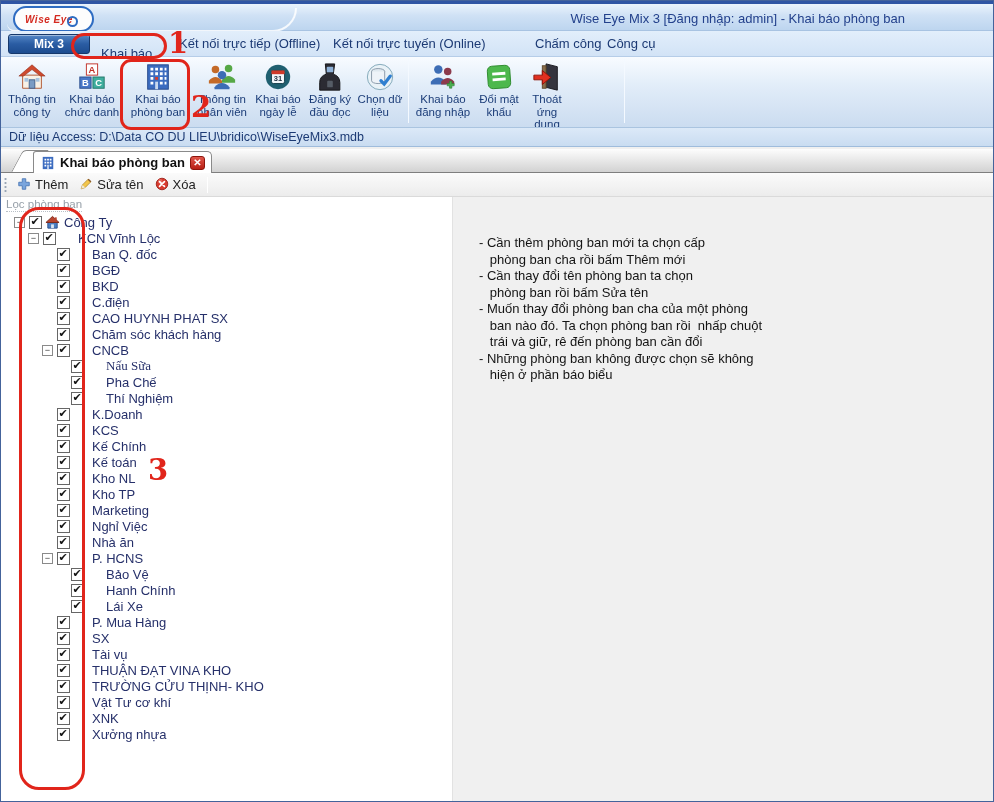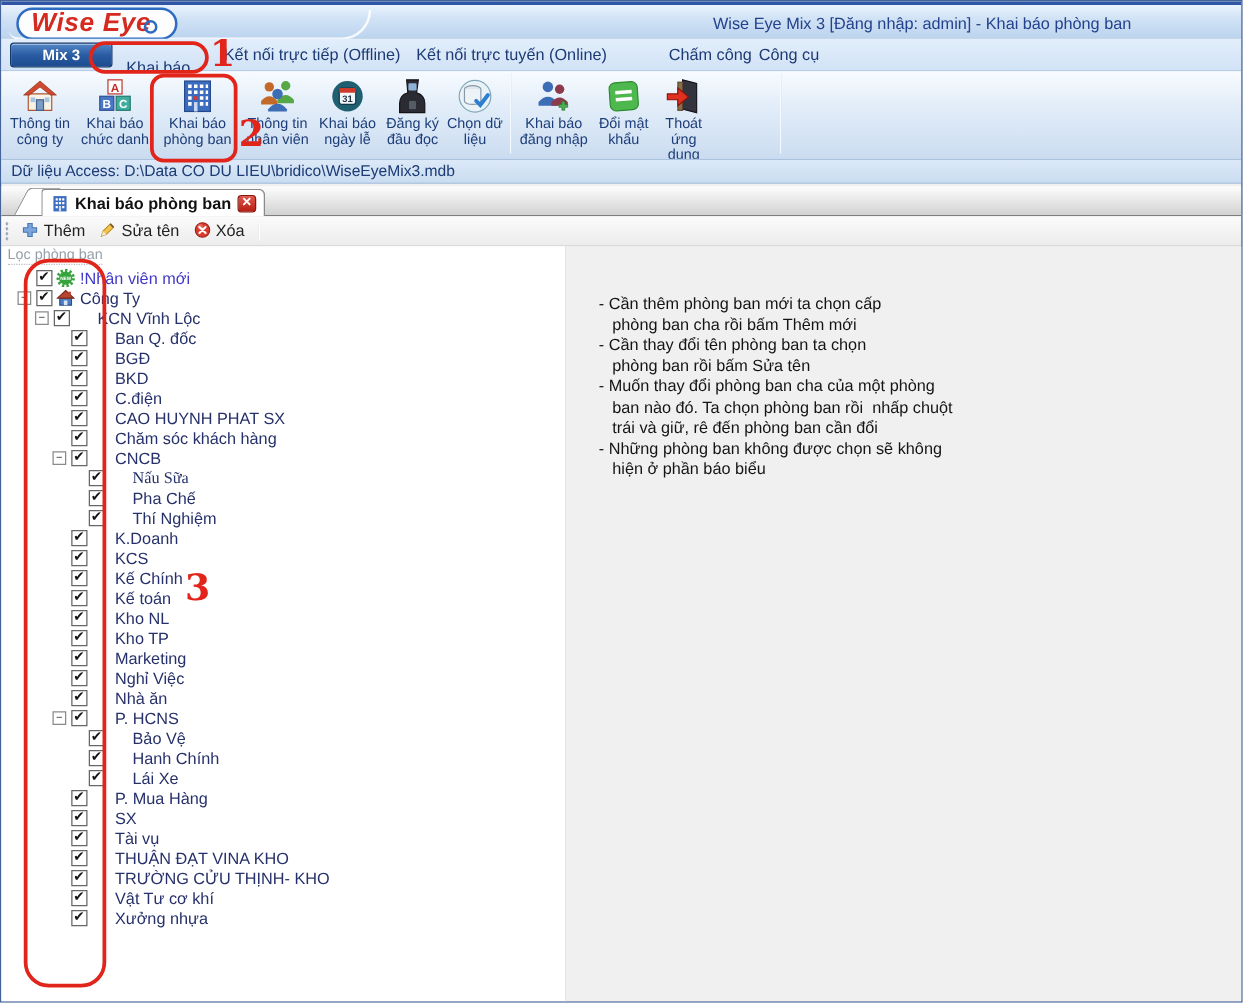--- a/index.html
+++ b/index.html
@@ -10,21 +10,21 @@
   
   .titlebar { position:absolute; left:0; top:0; width:100%; height:30px;
     background:linear-gradient(#eaf3fc,#cfe1f5 45%,#bdd5ef);
     border-top:3px solid #2f55a4; border-bottom:1px solid #a8c3e2; }
   .logo-swoosh { position:absolute; left:6px; top:4px; width:290px; height:24px;
     border:2px solid rgba(255,255,255,.85); border-top:none; border-radius:0 0 40px 14px;
     border-left:none; }
   .logo { position:absolute; left:12px; top:2px; height:26px; padding:0 14px 0 10px;
     background:#fdfdfd; border:2px solid #2e6cc2; border-radius:14px;
     display:flex; align-items:center; }
-  .logo-text { color:#d42a20; font-weight:bold; font-style:italic; font-size:21px;
+  .logo-text { color:#d42a20; font-weight:bold; font-style:italic; font-size:10px;
     letter-spacing:0.5px; white-space:nowrap; }
   .logo-ring { width:11px; height:11px; border:2px solid #2e6cc2; border-radius:50%;
     margin-left:-6px; margin-top:4px; }
   .wtitle { position:absolute; right:88px; top:7px; font-size:13px; color:#23418c; }
 
   
   .menubar { position:absolute; left:0; top:30px; width:100%; height:26px;
     background:linear-gradient(#e2eefb,#d2e3f6); border-bottom:1px solid #b6cde8; }
   .mix3 { position:absolute; left:7px; top:3px; width:82px; height:20px;
     background:linear-gradient(#5487c6,#2a5ca3 50%,#1d4c8f);
@@ -309,32 +309,20 @@
         <span>Xóa</span>
       </div>
       <span class="cmd-sep"></span>
     </div>
 
   <div class="content">
     <div class="treepanel">
       <div class="filter-label">Lọc phòng ban</div>
       <div class="tree" id="tree">
           <div class="trow" style="padding-left: 13px;">
-            <span class="slot"></span>
-            <span class="cb"></span>
-            <span class="node-ic">
-              <svg viewBox="0 0 16 16">
-                <circle cx="8" cy="8" r="6.6" fill="none" stroke="#35a43c" stroke-width="2.6" stroke-dasharray="2 1.8"></circle>
-                <circle cx="8" cy="8" r="5.6" fill="#35a43c"></circle>
-                <text x="8" y="10" font-size="4" fill="#fff" text-anchor="middle" font-weight="bold">NEW</text>
-              </svg>
-            </span>
-            <span class="tlabel-new">!Nhân viên mới</span>
-          </div>
-          <div class="trow" style="padding-left: 13px;">
             <span class="slot">
               <span class="expander">−</span>
             </span>
             <span class="cb"></span>
             <span class="node-ic">
               <svg viewBox="0 0 16 16">
                 <path d="M3 8 H13 V14 H3 Z" fill="#4a7ec2" stroke="#2c4f8e"></path>
                 <path d="M8 1.5 L15 8 H1 Z" fill="#b8442f" stroke="#7d2a1a"></path>
                 <rect x="10.5" y="2.5" width="2" height="3" fill="#b8442f"></rect>
                 <rect x="6.5" y="10" width="3" height="4" fill="#d9e6f4"></rect>
@@ -525,20 +513,26 @@
           <div class="trow" style="padding-left: 41px;">
             <span class="slot"></span>
             <span class="cb"></span>
             <span class="node-ic"><span class="sphere"></span></span>
             <span>Vật Tư cơ khí</span>
           </div>
           <div class="trow" style="padding-left: 41px;">
             <span class="slot"></span>
             <span class="cb"></span>
             <span class="node-ic"><span class="sphere"></span></span>
+            <span>XNK</span>
+          </div>
+          <div class="trow" style="padding-left: 41px;">
+            <span class="slot"></span>
+            <span class="cb"></span>
+            <span class="node-ic"><span class="sphere"></span></span>
             <span>Xưởng nhựa</span>
           </div>
         </div>
     </div>
     <div class="rightpanel">
       <div class="instructions" id="instructions"><div>- Cần thêm phòng ban mới ta chọn cấp</div><div>   phòng ban cha rồi bấm Thêm mới</div><div>- Cần thay đổi tên phòng ban ta chọn</div><div>   phòng ban rồi bấm Sửa tên</div><div>- Muốn thay đổi phòng ban cha của một phòng</div><div>   ban nào đó. Ta chọn phòng ban rồi  nhấp chuột</div><div>   trái và giữ, rê đến phòng ban cần đổi</div><div>- Những phòng ban không được chọn sẽ không</div><div>   hiện ở phần báo biểu</div></div>
     </div>
   </div>
 
   <div class="ann ann1"></div>

